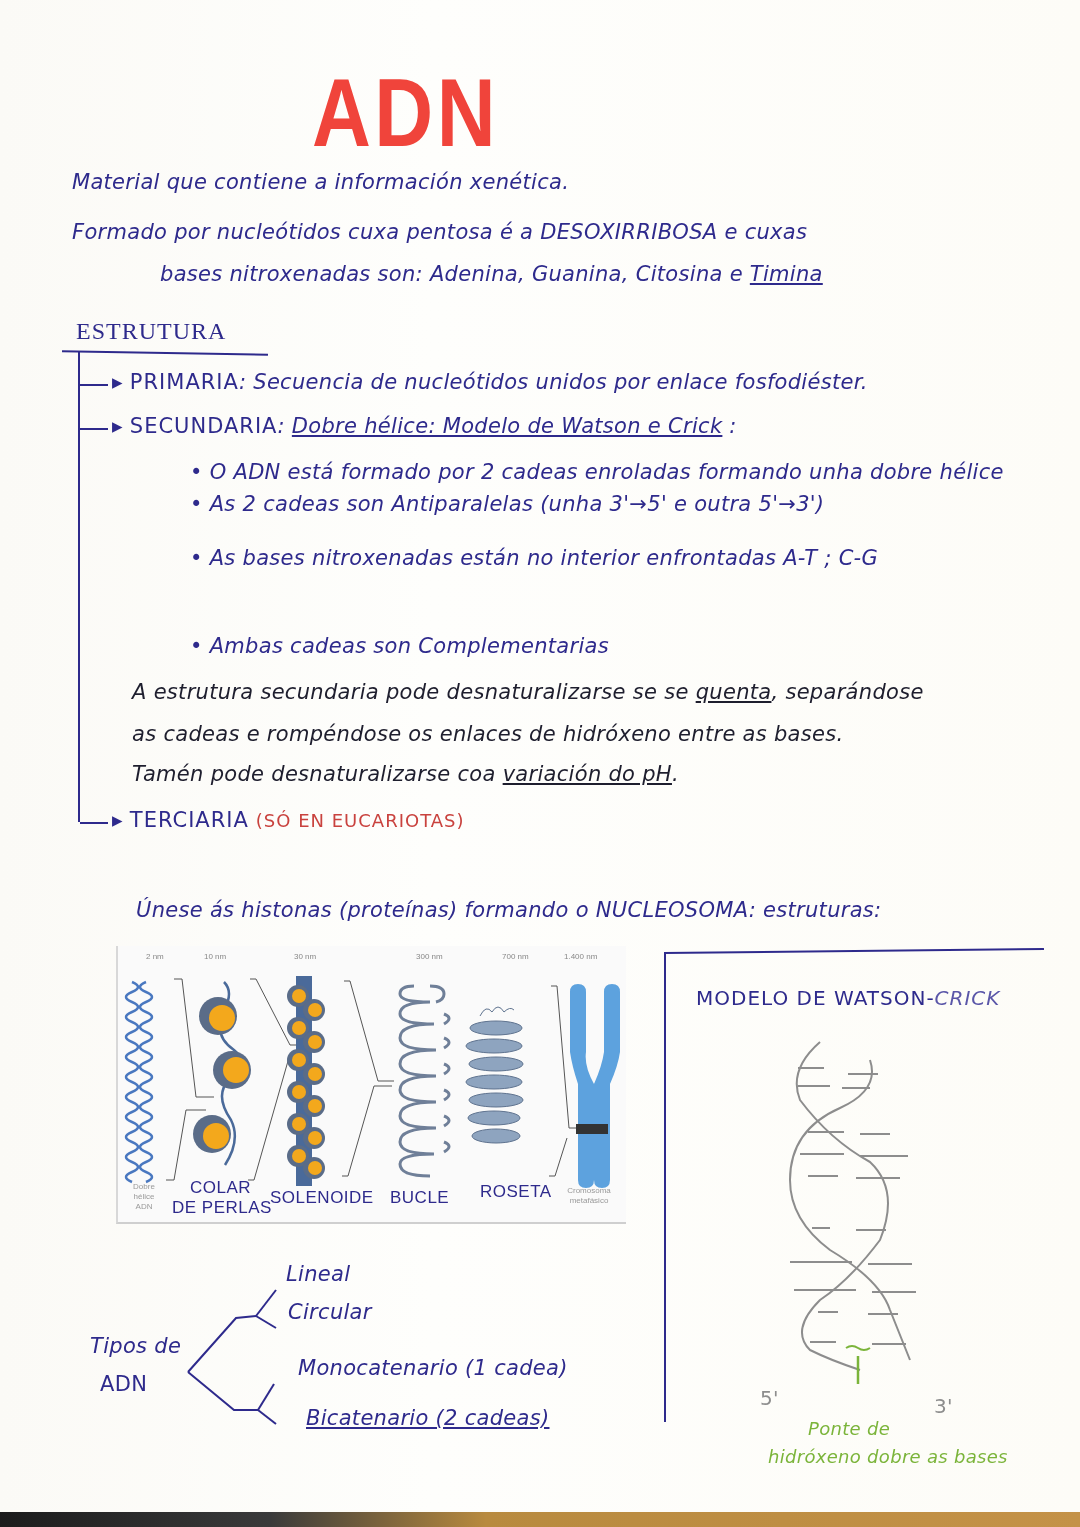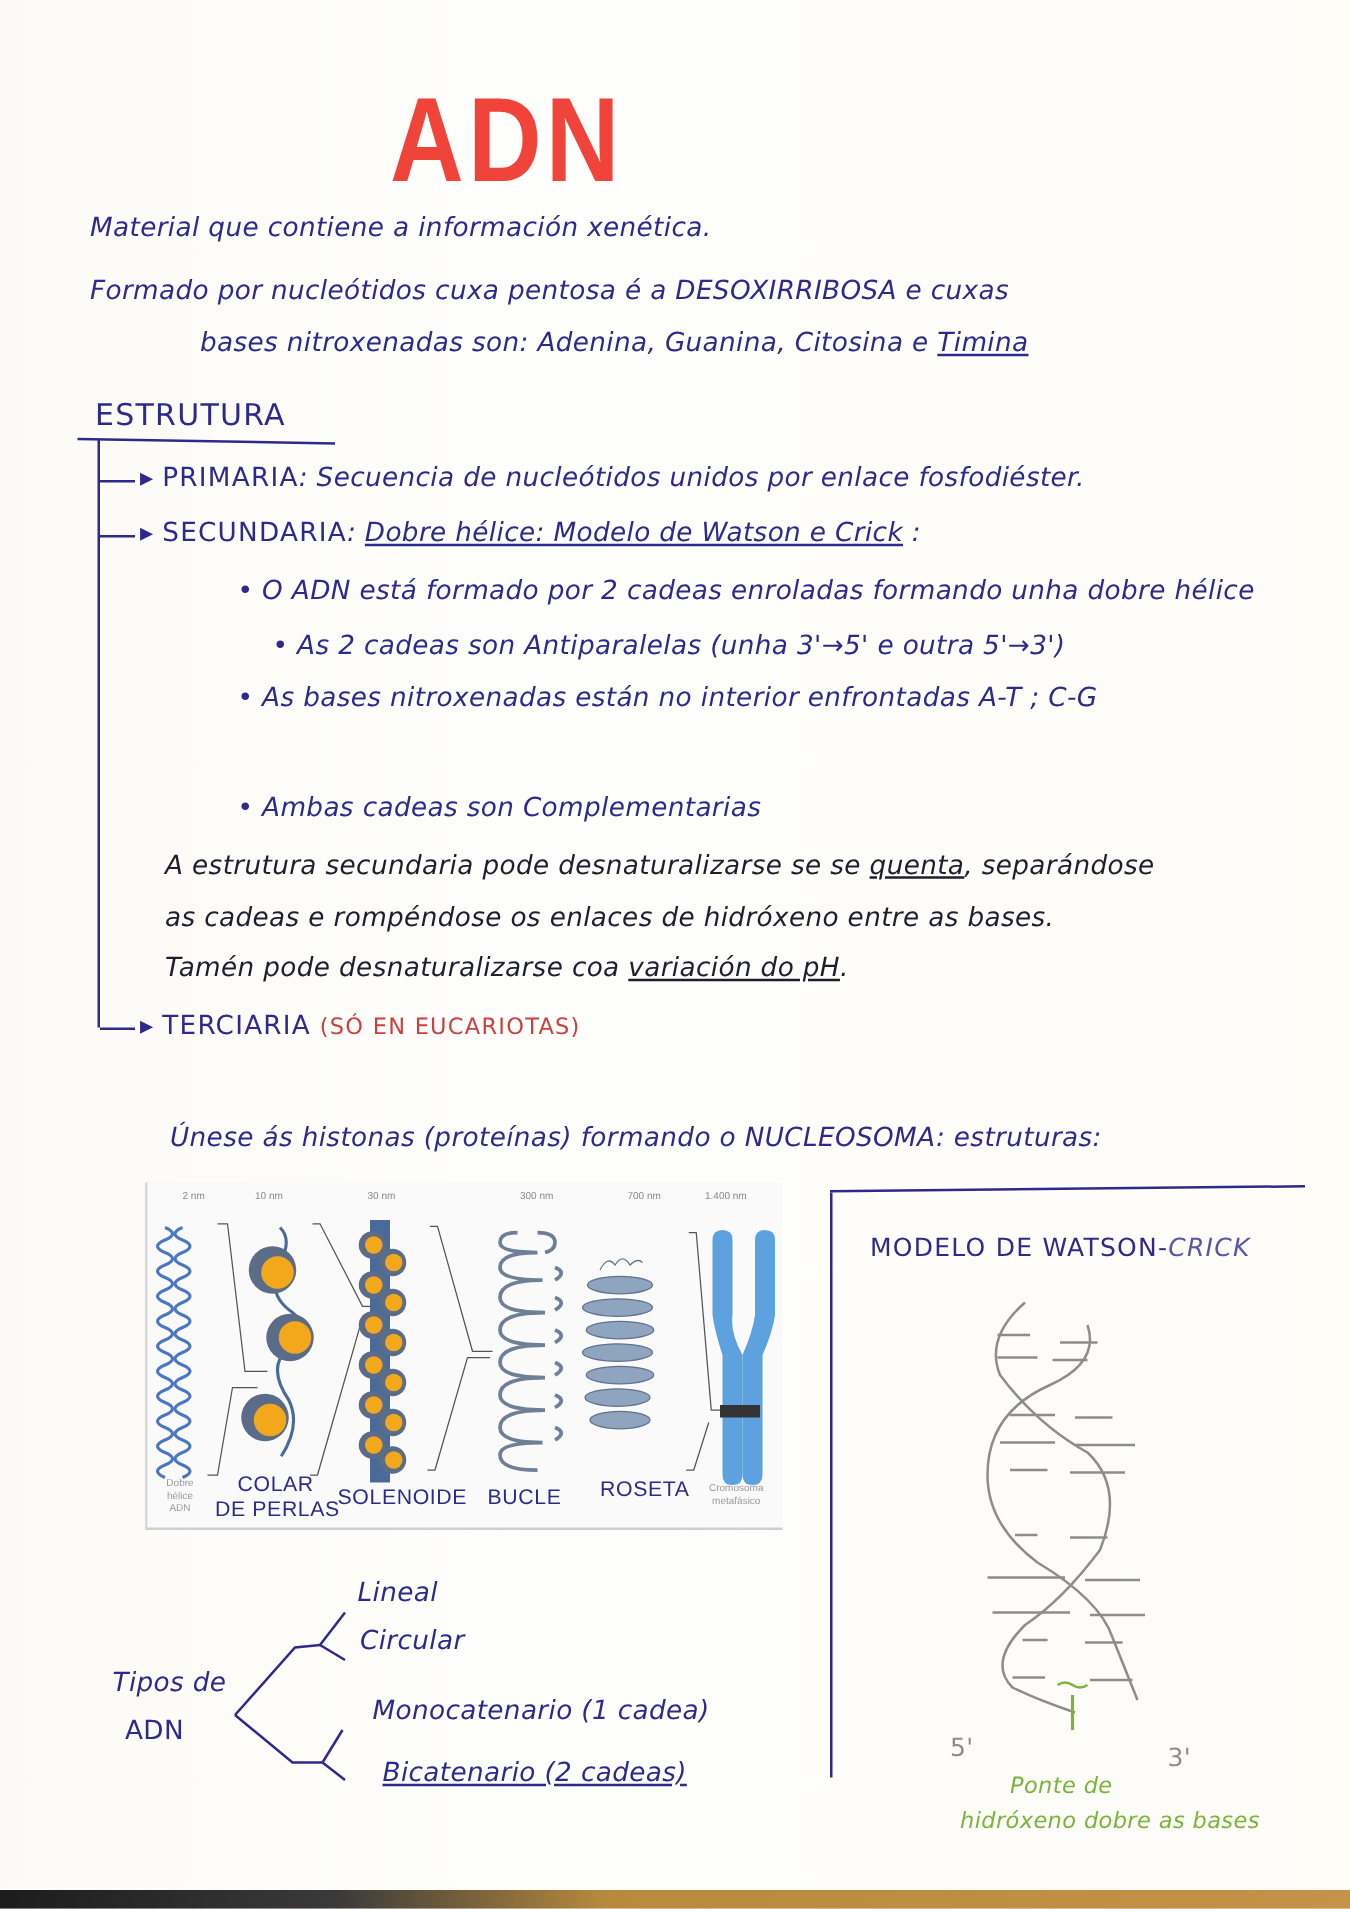--- a/index.html
+++ b/index.html
@@ -16,21 +16,21 @@
     position: absolute; left: 0; top: 1512px; width: 1080px; height: 15px;
     background: linear-gradient(90deg, #1c1c1c 0%, #3a3a3a 25%, #b88a3e 45%, #c49248 100%);
   }
   .hw { position: absolute; white-space: nowrap; color: #2e2a8c; font-family: "DejaVu Sans", sans-serif; font-style: italic; letter-spacing: 0.3px; }
   .title {
     position: absolute; left: 312px; top: 58px; font-size: 96px; color: #f0443b;
     font-family: "Liberation Sans", sans-serif; font-weight: bold; letter-spacing: 4px;
     transform: scaleX(0.85); transform-origin: left top;
   }
   .intro { font-size: 21px; }
-  .section-heading { left: 76px; top: 318px; font-size: 24px; font-style: normal; letter-spacing: 1px; }
+  .section-heading { left: 76px; top: 318px; font-size: 24px; font-style: normal; letter-spacing: 1px; font-family: Liberation Serif, serif; }
   .heading-rule { position: absolute; left: 62px; top: 352px; width: 206px; height: 2px; background: #2e2a8c; transform: rotate(1deg); }
   .tree-line { position: absolute; left: 78px; top: 352px; width: 2px; height: 470px; background: #2e2a8c; }
   .tree-tick { position: absolute; height: 2px; background: #2e2a8c; }
   .level-line { font-size: 21px; }
   .caps { font-style: normal; letter-spacing: 1px; }
   .u { text-decoration: underline; }
   .bullet { font-size: 21px; }
   .note { font-size: 21px; color: #1e1e2e; }
   .red { color: #c9423e; }
   .ter { font-size: 21px; }
@@ -75,21 +75,21 @@
   <div class="hw level-line" style="left:112px; top:370px;">
     <span style="font-style:normal;">▸ </span><span class="caps">PRIMARIA</span><span>: Secuencia de nucleótidos unidos por enlace fosfodiéster.</span>
   </div>
 
   <div class="tree-tick" style="left:80px; top:428px; width:28px;"></div>
   <div class="hw level-line" style="left:112px; top:414px;">
     <span style="font-style:normal;">▸ </span><span class="caps">SECUNDARIA</span><span>: </span><span class="u">Dobre hélice: Modelo de Watson e Crick</span><span> :</span>
   </div>
 
   <div class="hw bullet" style="left:190px; top:460px;">• <span>O ADN está formado por 2 cadeas enroladas formando unha dobre hélice</span></div>
-  <div class="hw bullet" style="left:190px; top:504px;margin-left:28px;">• <span>As 2 cadeas son Antiparalelas (unha 3'→5' e outra 5'→3')</span></div>
+  <div class="hw bullet" style="left:190px; top:492px;">• <span>As 2 cadeas son Antiparalelas (unha 3'→5' e outra 5'→3')</span></div>
   <div class="hw bullet" style="left:190px; top:546px;text-align:center;">• <span>As bases nitroxenadas están no interior enfrontadas A-T ; C-G</span></div>
   <div class="hw bullet" style="left:190px; top:634px;">• <span>Ambas cadeas son Complementarias</span></div>
 
   <div class="hw note" style="left:132px; top:680px;">
     <span>A estrutura secundaria pode desnaturalizarse se se </span><span class="u">quenta</span><span>, separándose</span>
   </div>
   <div class="hw note" style="left:132px; top:722px;">as cadeas e rompéndose os enlaces de hidróxeno entre as bases.</div>
   <div class="hw note" style="left:132px; top:762px;">
     <span>Tamén pode desnaturalizarse coa </span><span class="u">variación do pH</span><span>.</span>
   </div>

